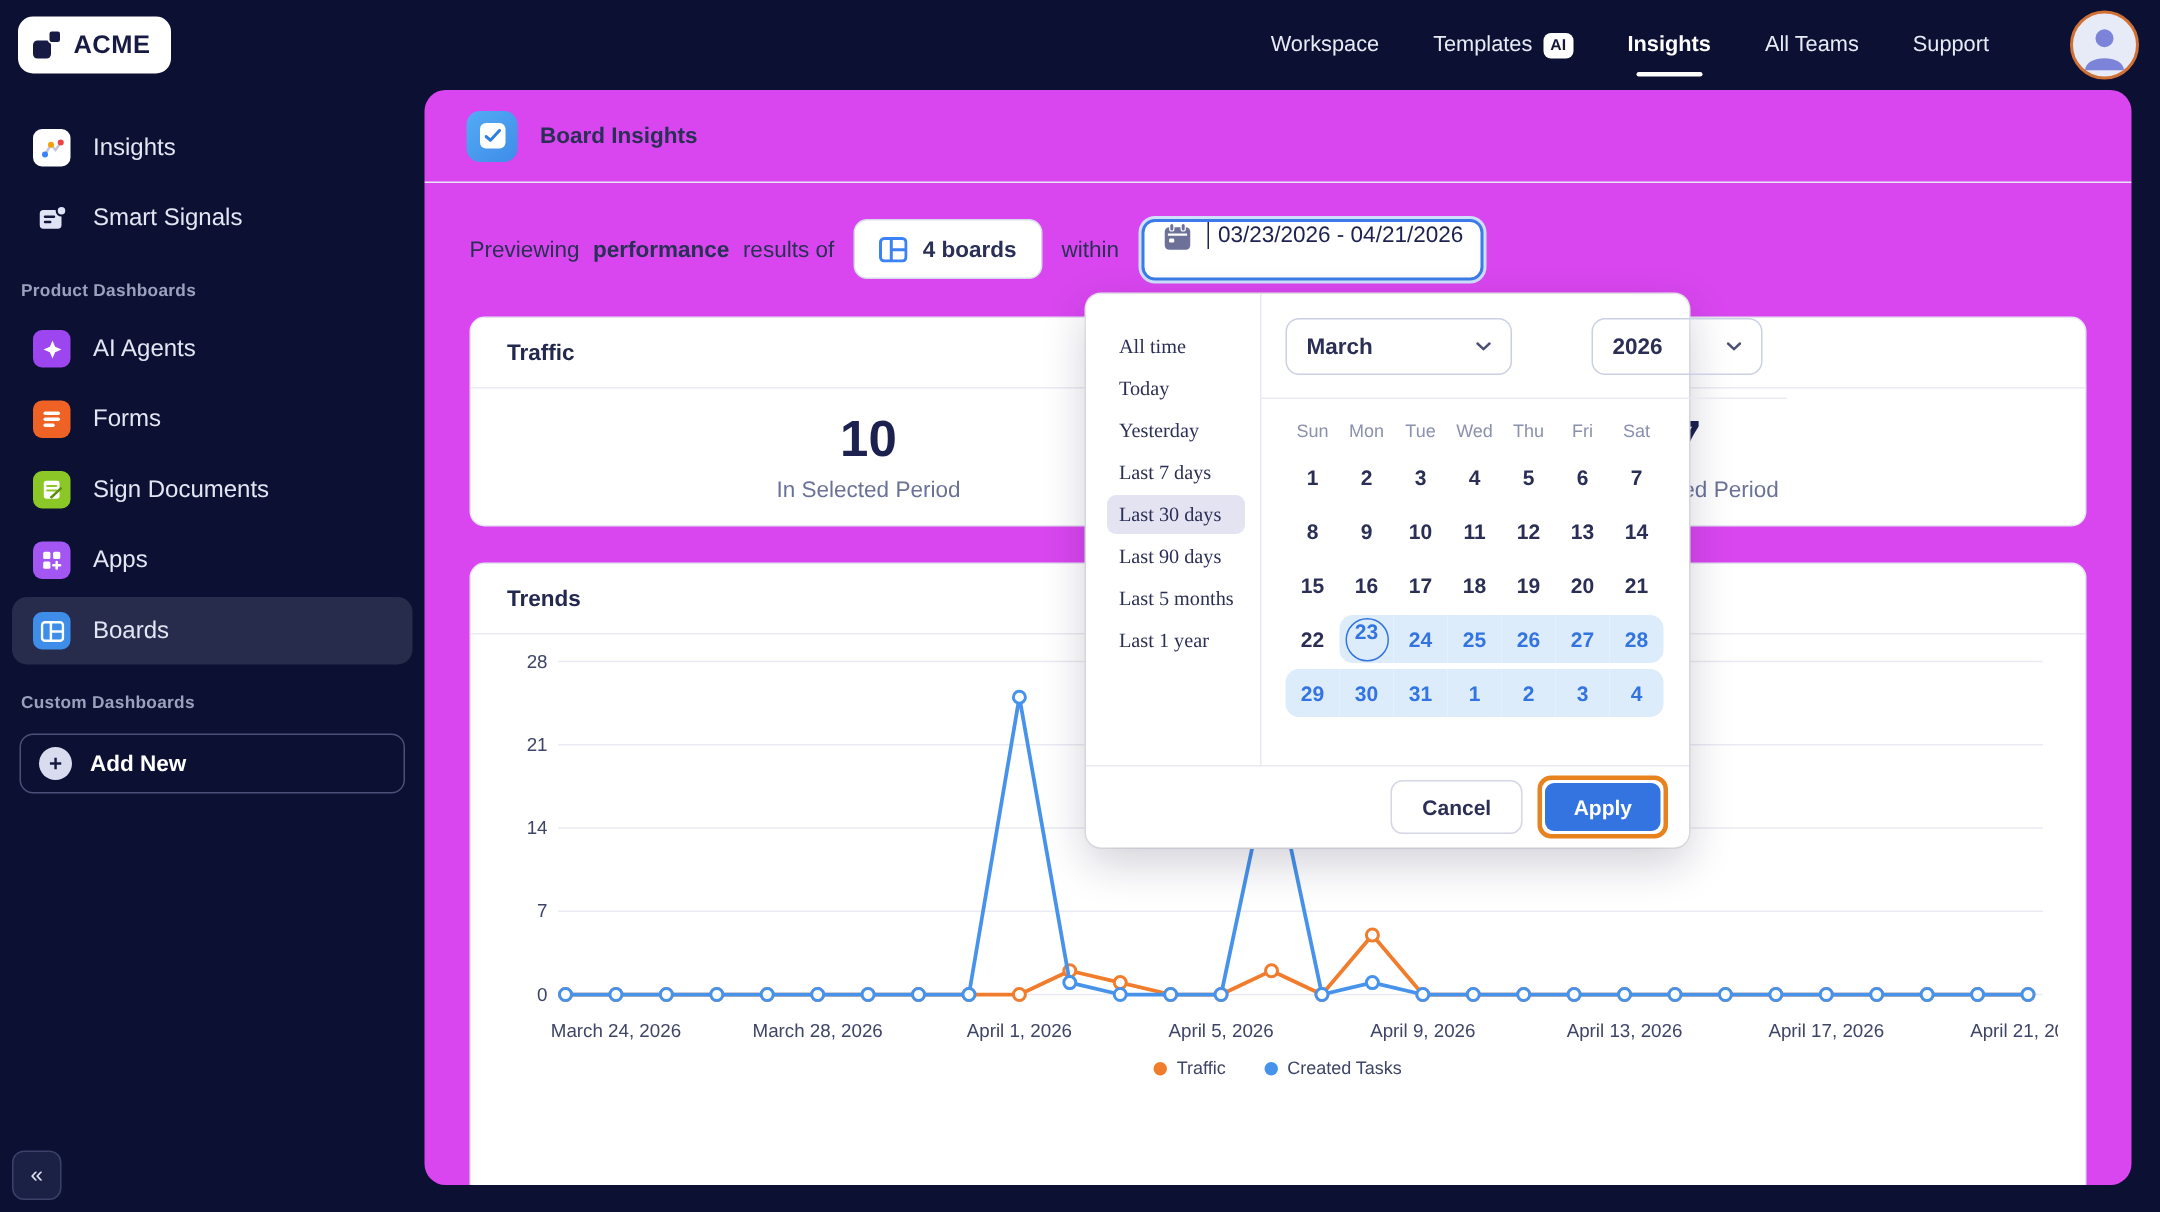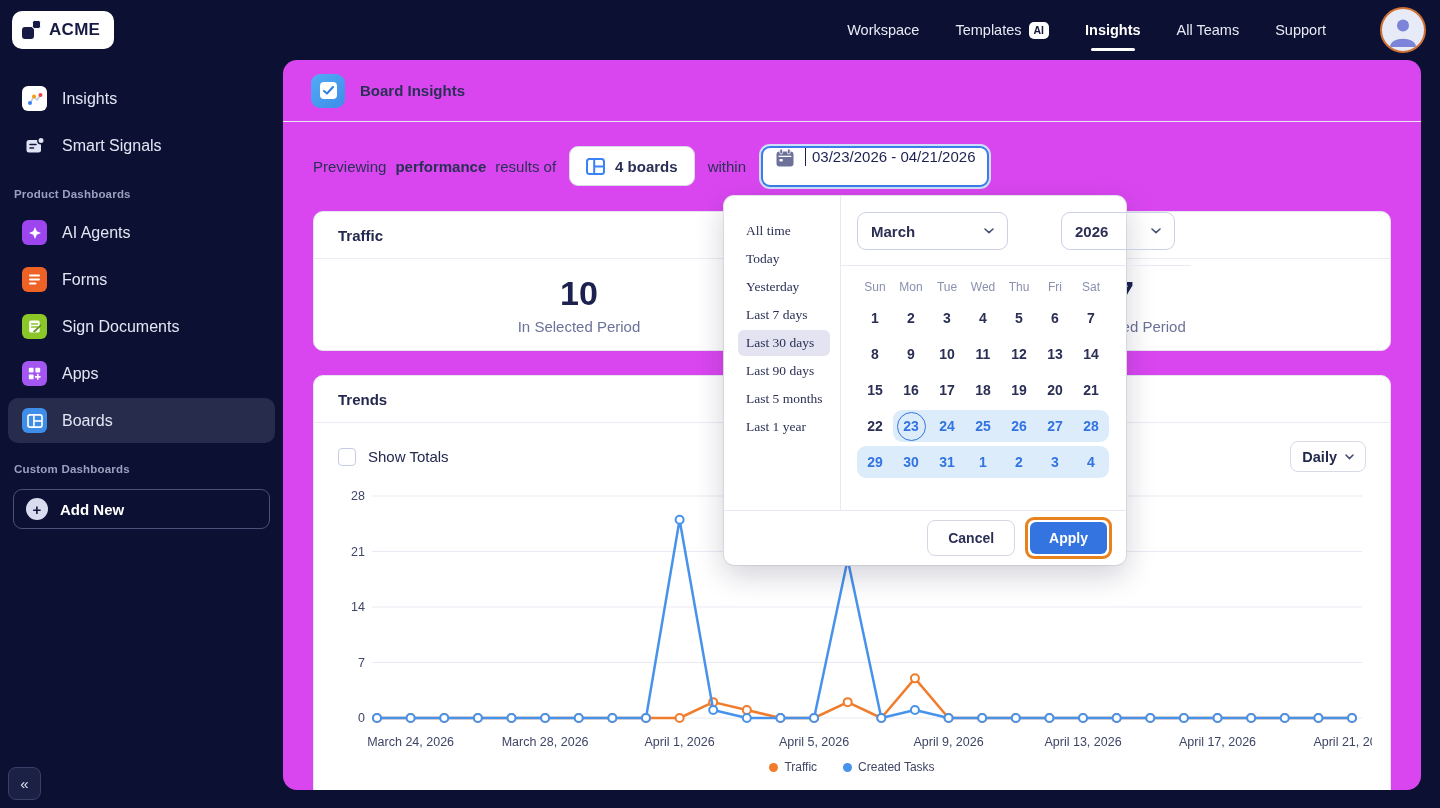--- a/index.html
+++ b/index.html
@@ -96,21 +96,21 @@
   .weekday { width:36px; height:26px; display:flex; align-items:center; justify-content:center; font-size:12px; color:#8a90ae; }
   .days-grid { display:flex; flex-wrap:wrap; width:284px; padding:0 16px; }
   .day-cell { width:36px; height:36px; display:flex; align-items:center; justify-content:center;
     font-size:14px; font-weight:600; color:#2b2f55; cursor:pointer; }
   .day-cell .day-box { width:36px; height:32px; display:flex; align-items:center; justify-content:center; }
   .day-cell.in-range .day-box { background:#dcecfb; }
   .day-cell.in-range { color:#3374e0; }
   .day-cell.cap-left .day-box { border-top-left-radius:9px; border-bottom-left-radius:9px; }
   .day-cell.cap-right .day-box { border-top-right-radius:9px; border-bottom-right-radius:9px; }
   .day-ring { width:29px; height:29px; border:1.5px solid #3374e0; border-radius:50%;
-    display:flex; align-items:center; justify-content:center; }
+    display:flex; justify-content:center; }
   .popup-footer { height:55px; border-top:1px solid #e8e9f2; display:flex; align-items:center;
     justify-content:flex-end; gap:10px; padding:0 14px; }
   .cancel-btn { background:#fff; border:1px solid #d5d7e5; border-radius:8px; padding:9px 20px;
     font-size:14px; font-weight:700; color:#2b2f55; cursor:pointer; font-family:inherit; }
   .apply-ring { border:3px solid #e8821e; border-radius:9px; padding:2px; }
   .apply-btn { background:#3374e0; border:none; border-radius:6px; padding:8px 19px; font-size:14px;
     font-weight:700; color:#fff; cursor:pointer; font-family:inherit; }
   svg { display:block; }
 </style>
 </head>
@@ -295,32 +295,20 @@
           <div class="card-head"></div>
           <div class="stat-body">
             <div class="stat-value">7</div>
             <div class="stat-label">In Selected Period</div>
           </div>
         </div>
       </div>
 
       <div class="card trends-card">
         <div class="card-head">Trends</div>
-        <div class="trends-controls">
-          <div class="chk-row">
-            <span class="checkbox"></span>
-            <span>Show Totals</span>
-          </div>
-          <div class="daily-btn">
-            <span>Daily</span>
-            <svg width="9" height="6" viewBox="0 0 9 6">
-              <path d="M1 1 L4.5 4.5 L8 1" fill="none" stroke="#4a5070" stroke-width="1.6" stroke-linecap="round"></path>
-            </svg>
-          </div>
-        </div>
         <div class="chart-wrap">
           <svg id="chart-svg" width="1040" height="280" viewBox="0 0 1040 280">
               <line x1="40" x2="1030" y1="240" y2="240" stroke="#e9eaf3" stroke-width="1"></line>
               <text x="33" y="244" text-anchor="end" font-size="12.5" fill="#3f4566" font-family="Liberation Sans, sans-serif">0</text>
               <line x1="40" x2="1030" y1="184.5" y2="184.5" stroke="#e9eaf3" stroke-width="1"></line>
               <text x="33" y="188.5" text-anchor="end" font-size="12.5" fill="#3f4566" font-family="Liberation Sans, sans-serif">7</text>
               <line x1="40" x2="1030" y1="129" y2="129" stroke="#e9eaf3" stroke-width="1"></line>
               <text x="33" y="133" text-anchor="end" font-size="12.5" fill="#3f4566" font-family="Liberation Sans, sans-serif">14</text>
               <line x1="40" x2="1030" y1="73.5" y2="73.5" stroke="#e9eaf3" stroke-width="1"></line>
               <text x="33" y="77.5" text-anchor="end" font-size="12.5" fill="#3f4566" font-family="Liberation Sans, sans-serif">21</text>

